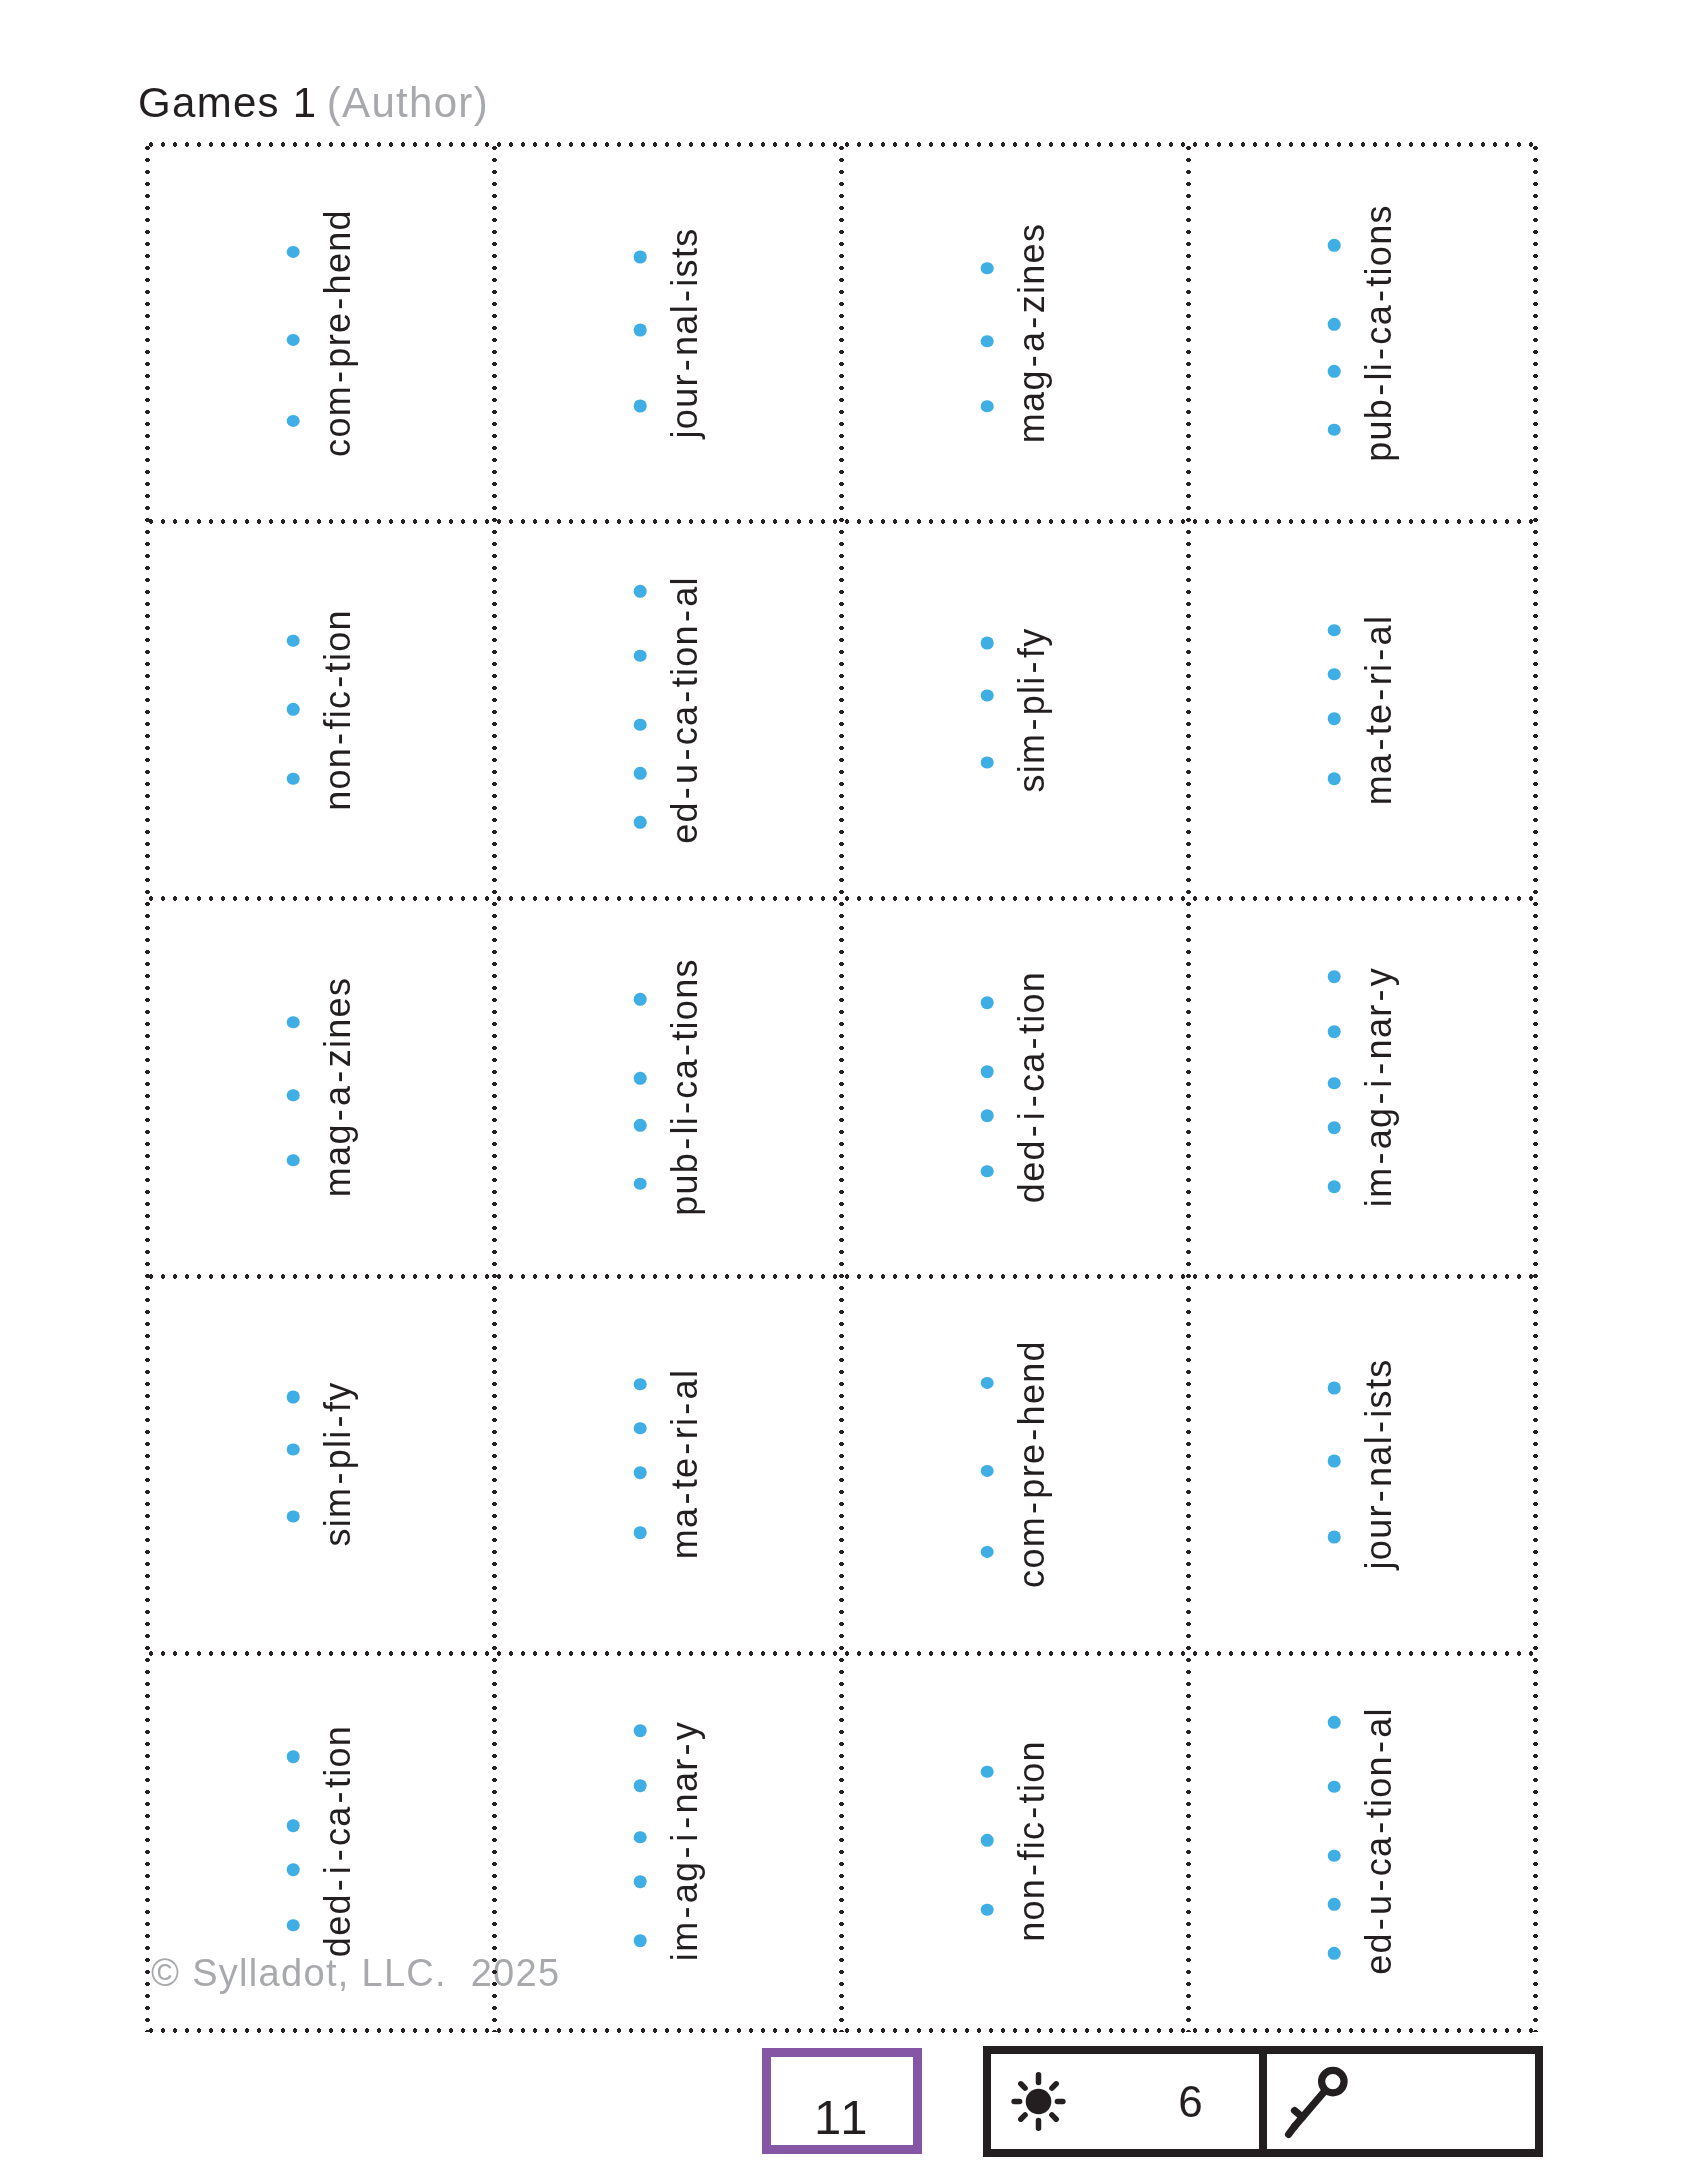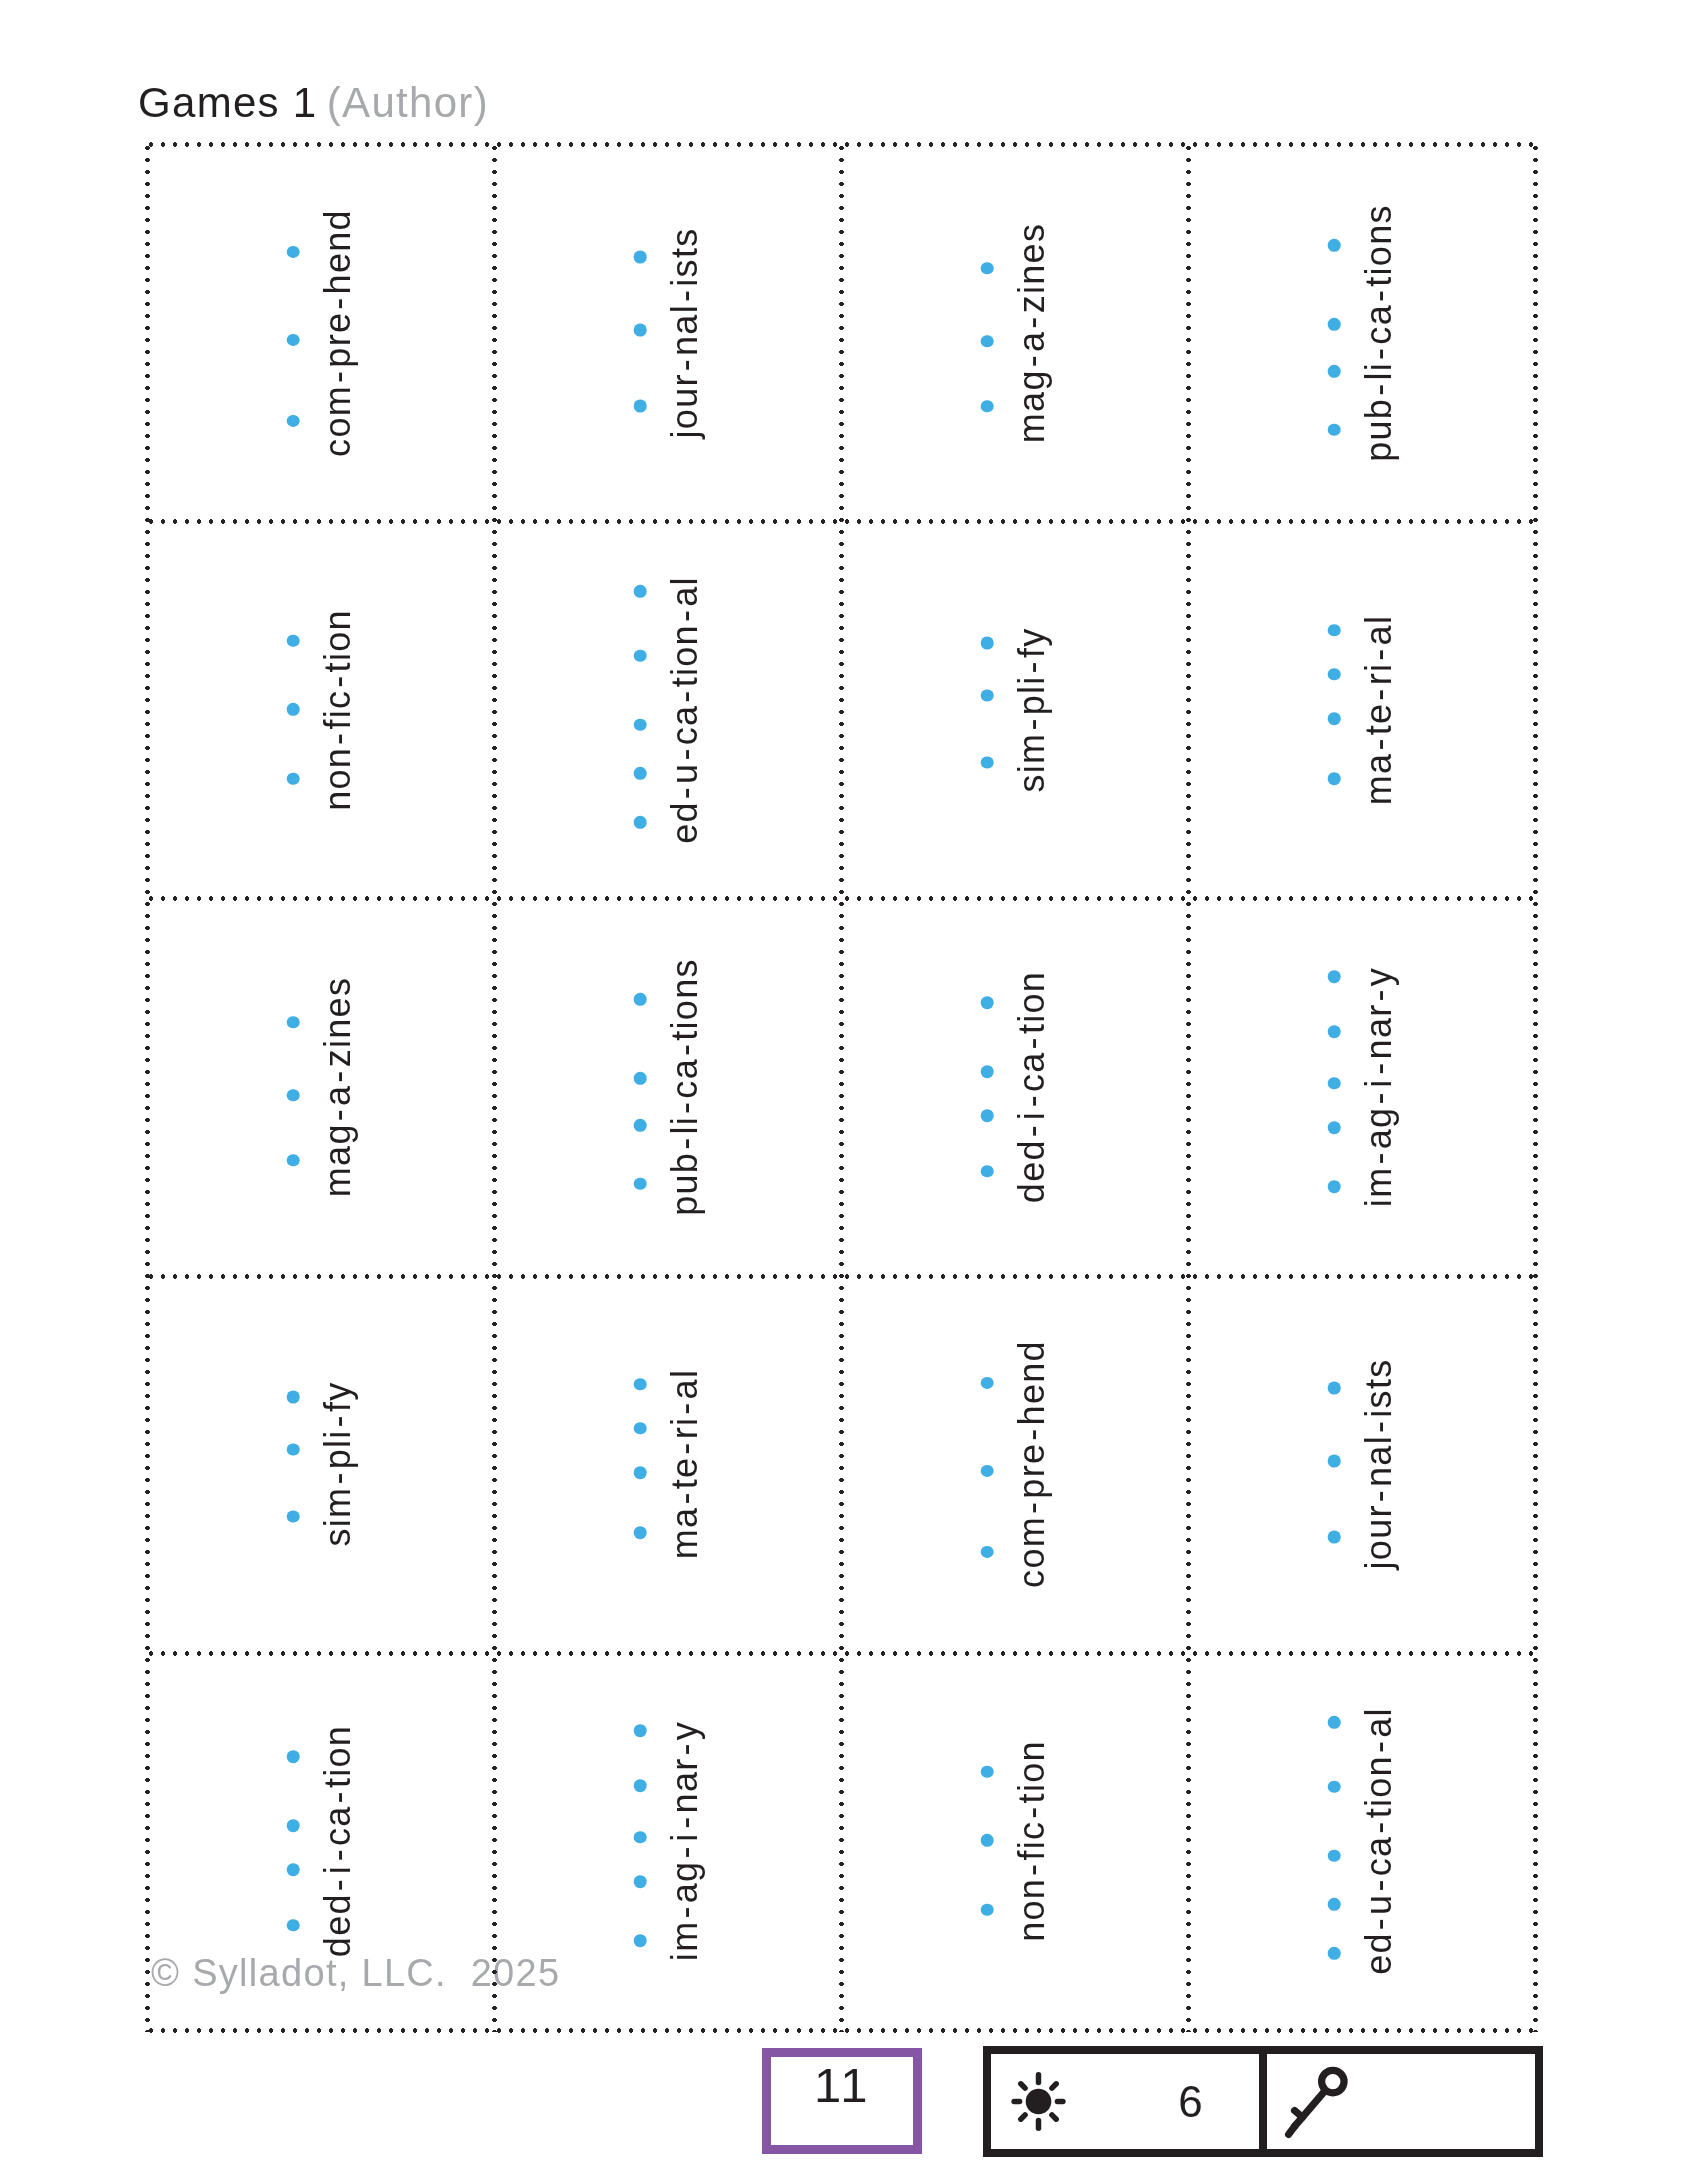--- a/index.html
+++ b/index.html
@@ -51,21 +51,21 @@
   }
 
   
   .copyright{
     position:absolute;left:151px;top:1952px;font-size:38px;letter-spacing:1.3px;
     color:var(--gray);white-space:pre;
   }
   .pagebox{
     position:absolute;left:762px;top:2048px;width:160px;height:106px;
     border:9.3px solid var(--purple);background:#fff;
-    display:flex;align-items:flex-start;justify-content:center;
+    display:flex;align-items:flex-end;justify-content:center;
   }
   .pagebox span{font-size:49px;letter-spacing:2.6px;color:var(--ink);}
   .legend{
     position:absolute;left:983px;top:2046px;width:560px;height:111px;
     background:var(--ink);border:8.6px solid var(--ink);
     display:flex;column-gap:8.6px;
   }
   .lcell{
     flex:1;background:#fff;display:flex;align-items:center;padding:0 17px;
   }

